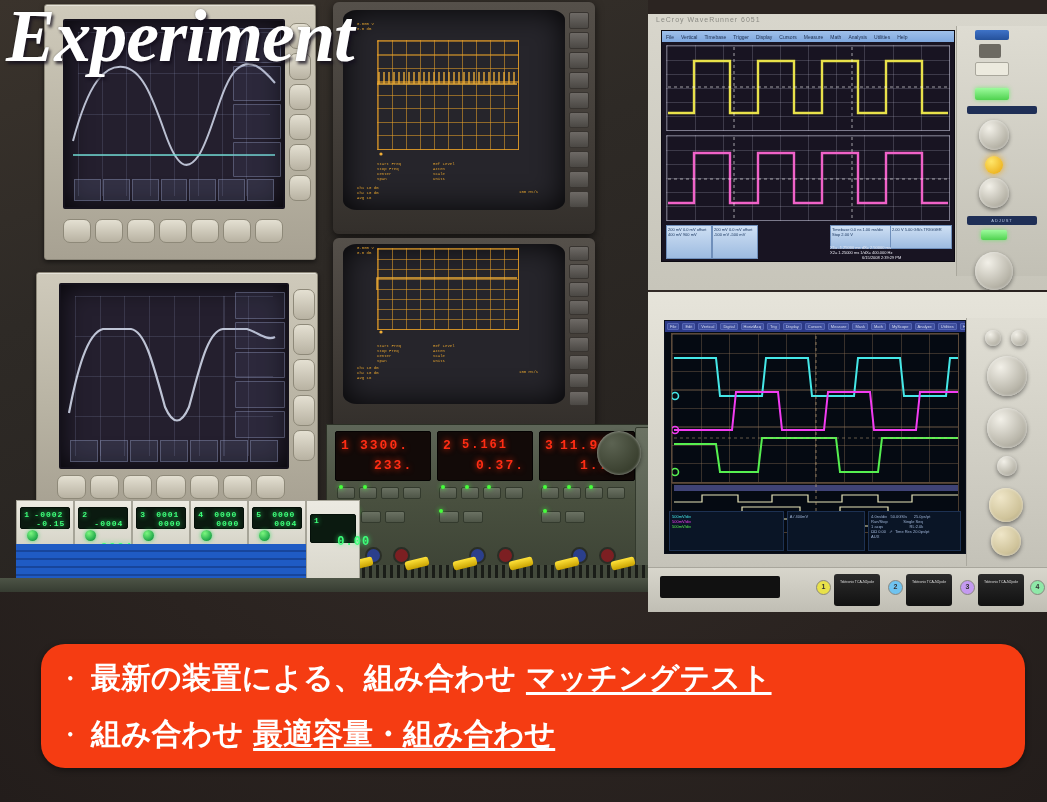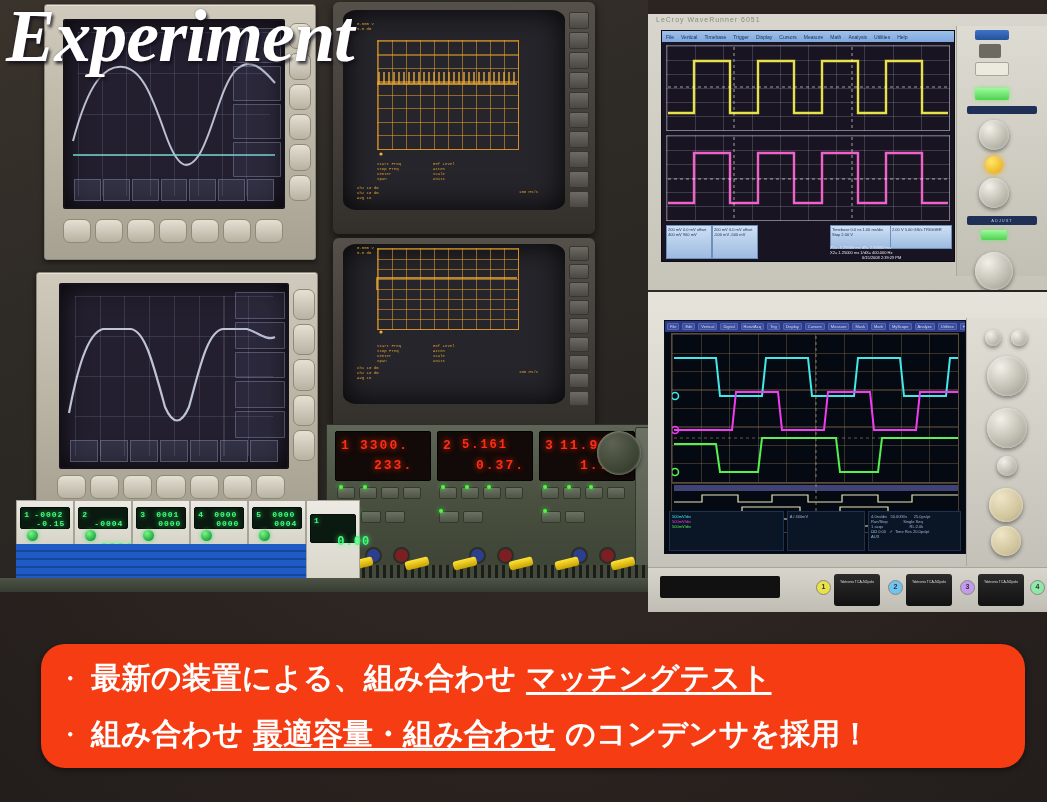--- a/index.html
+++ b/index.html
@@ -650,17 +650,16 @@
   <div class="callout">
     <div class="c-line" id="c-line1">
       <span class="c-bullet">・</span>
       <span>最新の装置による、組み合わせ </span>
       <span class="ul">マッチングテスト</span>
     </div>
     <div class="c-line" id="c-line2">
       <span class="c-bullet">・</span>
       <span>組み合わせ </span>
       <span class="ul">最適容量・組み合わせ</span>
-      <span> のコンデンサを採用！</span>
     </div>
   </div>
 
 </div>
 
 </body></html>

